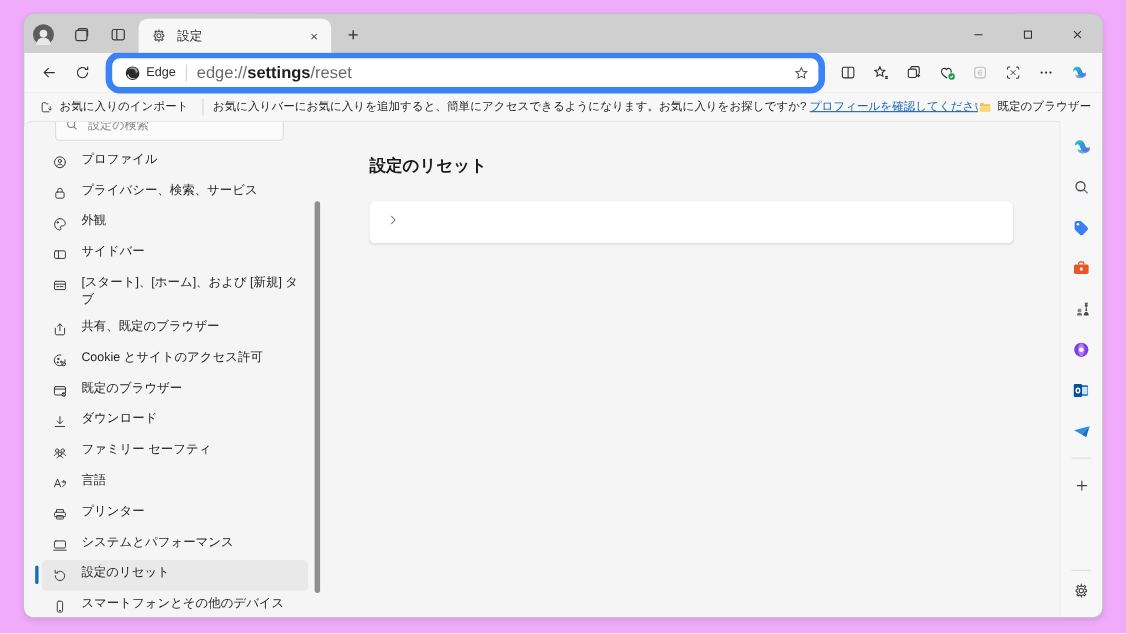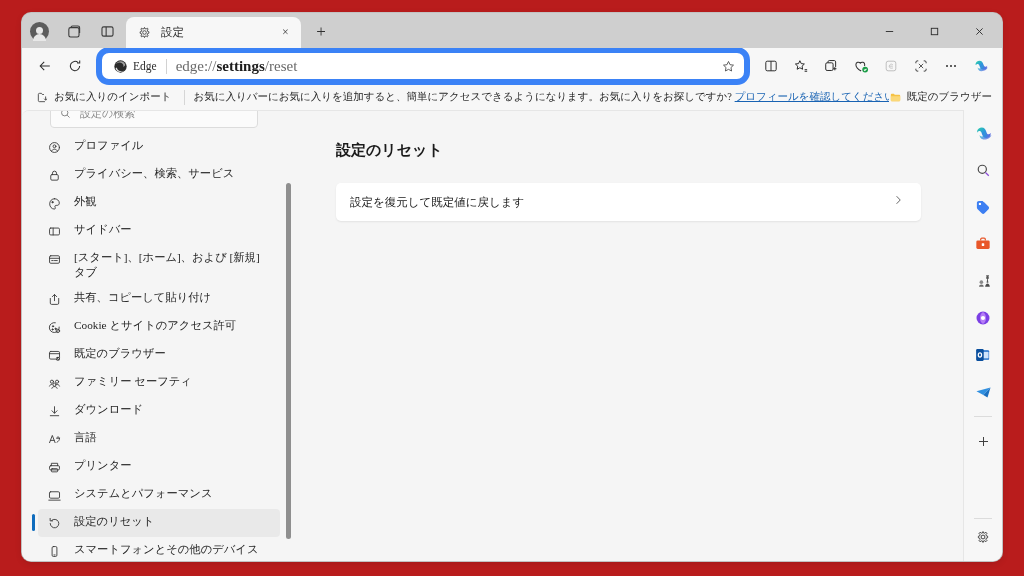--- a/index.html
+++ b/index.html
@@ -7,22 +7,21 @@
     width: 1024px; height: 576px;
     background: #ffffff;
     font-family: "Liberation Sans", "DejaVu Sans", sans-serif;
     overflow: hidden;
   }
 
   
   #desktop {
     position: relative;
     width: 1024px; height: 576px;
-    background: #b91c1c;
-    font-family: Liberation Serif, serif;
+    background: #f0abfc;
   }
 
   
   #browser-window {
     position: absolute;
     left: 22px; top: 13px;
     width: 980px; height: 548px;
     background: #cfcfcf;
     border-radius: 9px;
     box-shadow: 0 0 0 1px #c2c2c2, 0 2px 7px rgba(0,0,0,.13);
@@ -501,21 +500,21 @@
                 <span class="nav-lbl">[スタート]、[ホーム]、および [新規] タブ</span>
               </div>
               <div class="nav-item">
                 <span class="nav-ico">
                   <svg width="15" height="15" viewBox="0 0 20 20" fill="none" stroke="currentColor" stroke-width="1.2" stroke-linecap="round" stroke-linejoin="round">
                     <path d="M4.4 8.6v6.2a1.7 1.7 0 0 0 1.7 1.7h7.8a1.7 1.7 0 0 0 1.7-1.7V8.6"></path>
                     <path d="M10 3.4v8.2"></path>
                     <path d="M7.1 6.2L10 3.3l2.9 2.9"></path>
                   </svg>
                 </span>
-                <span class="nav-lbl">共有、コピーして貼り付け</span>
+                <span class="nav-lbl">共有、既定のブラウザー</span>
               </div>
               <div class="nav-item">
                 <span class="nav-ico">
                   <svg width="15" height="15" viewBox="0 0 20 20" fill="none" stroke="currentColor" stroke-width="1.2" stroke-linecap="round" stroke-linejoin="round">
                     <path d="M16.3 9.4a6.6 6.6 0 1 1-5.2-5.8"></path>
                     <circle cx="8" cy="8.4" r=".85" fill="currentColor"></circle>
                     <circle cx="11.4" cy="11.7" r=".85" fill="currentColor"></circle>
                     <circle cx="7.4" cy="12.6" r=".8" fill="currentColor"></circle>
                     <circle cx="14.5" cy="14.5" r="2.3"></circle>
                   </svg>
@@ -529,40 +528,40 @@
                     <path d="M3.3 7.6h13.4"></path>
                     <circle cx="14.6" cy="14.3" r="2.7" fill="currentColor" stroke="none"></circle>
                     <path d="M13.4 14.3l.9.9 1.6-1.8" stroke="#f5f5f5" stroke-width="1.1"></path>
                   </svg>
                 </span>
                 <span class="nav-lbl">既定のブラウザー</span>
               </div>
               <div class="nav-item">
                 <span class="nav-ico">
                   <svg width="15" height="15" viewBox="0 0 20 20" fill="none" stroke="currentColor" stroke-width="1.2" stroke-linecap="round" stroke-linejoin="round">
+                    <path d="M10 3.6v8.4M6.6 9l3.4 3.4L13.4 9"></path>
+                    <path d="M4.4 15.6h11.2"></path>
+                  </svg>
+                </span>
+                <span class="nav-lbl">ダウンロード</span>
+              </div>
+              <div class="nav-item">
+                <span class="nav-ico">
+                  <svg width="15" height="15" viewBox="0 0 20 20" fill="none" stroke="currentColor" stroke-width="1.2" stroke-linecap="round" stroke-linejoin="round">
                     <circle cx="6.6" cy="7.6" r="2.1"></circle>
                     <circle cx="13.4" cy="7.6" r="2.1"></circle>
                     <circle cx="10" cy="11.6" r="2.1"></circle>
                     <path d="M3.3 13.4c.4-1.4 1.7-2.1 3.3-2.1M13.4 11.3c1.6 0 2.9.7 3.3 2.1M6.5 16.4c.5-1.5 1.8-2.3 3.5-2.3s3 .8 3.5 2.3"></path>
                   </svg>
                 </span>
                 <span class="nav-lbl">ファミリー セーフティ</span>
               </div>
               <div class="nav-item">
                 <span class="nav-ico">
                   <svg width="15" height="15" viewBox="0 0 20 20" fill="none" stroke="currentColor" stroke-width="1.2" stroke-linecap="round" stroke-linejoin="round">
-                    <path d="M10 3.6v8.4M6.6 9l3.4 3.4L13.4 9"></path>
-                    <path d="M4.4 15.6h11.2"></path>
-                  </svg>
-                </span>
-                <span class="nav-lbl">ダウンロード</span>
-              </div>
-              <div class="nav-item">
-                <span class="nav-ico">
-                  <svg width="15" height="15" viewBox="0 0 20 20" fill="none" stroke="currentColor" stroke-width="1.2" stroke-linecap="round" stroke-linejoin="round">
                     <path d="M3.4 14.2l3.7-9.6 3.7 9.6M4.8 11.2h4.8"></path>
                     <path d="M12.6 8.2h4.2M14.7 6.2v2M16.8 8.2c0 2.6-1.5 4.4-3.4 5.4"></path>
                   </svg>
                 </span>
                 <span class="nav-lbl">言語</span>
               </div>
               <div class="nav-item">
                 <span class="nav-ico">
                   <svg width="15" height="15" viewBox="0 0 20 20" fill="none" stroke="currentColor" stroke-width="1.2" stroke-linecap="round" stroke-linejoin="round">
                     <path d="M5.8 7.6V4.4h8.4v3.2"></path>
@@ -601,21 +600,20 @@
               </div>
             </div>
 
         <div id="nav-scrollbar"></div>
       </div>
 
       <div id="settings-main">
         <div id="main-title">設定のリセット</div>
 
         <div id="reset-card">
-          <span id="reset-card-label">設定を復元して既定値に戻します</span>
           <span>
             <svg width="14" height="14" viewBox="0 0 20 20" fill="none" stroke="#4a4a4a" stroke-width="1.2">
               <path d="M8 4.6l5.2 5.4L8 15.4"></path>
             </svg>
           </span>
         </div>
 
       </div>
     </div>
 

